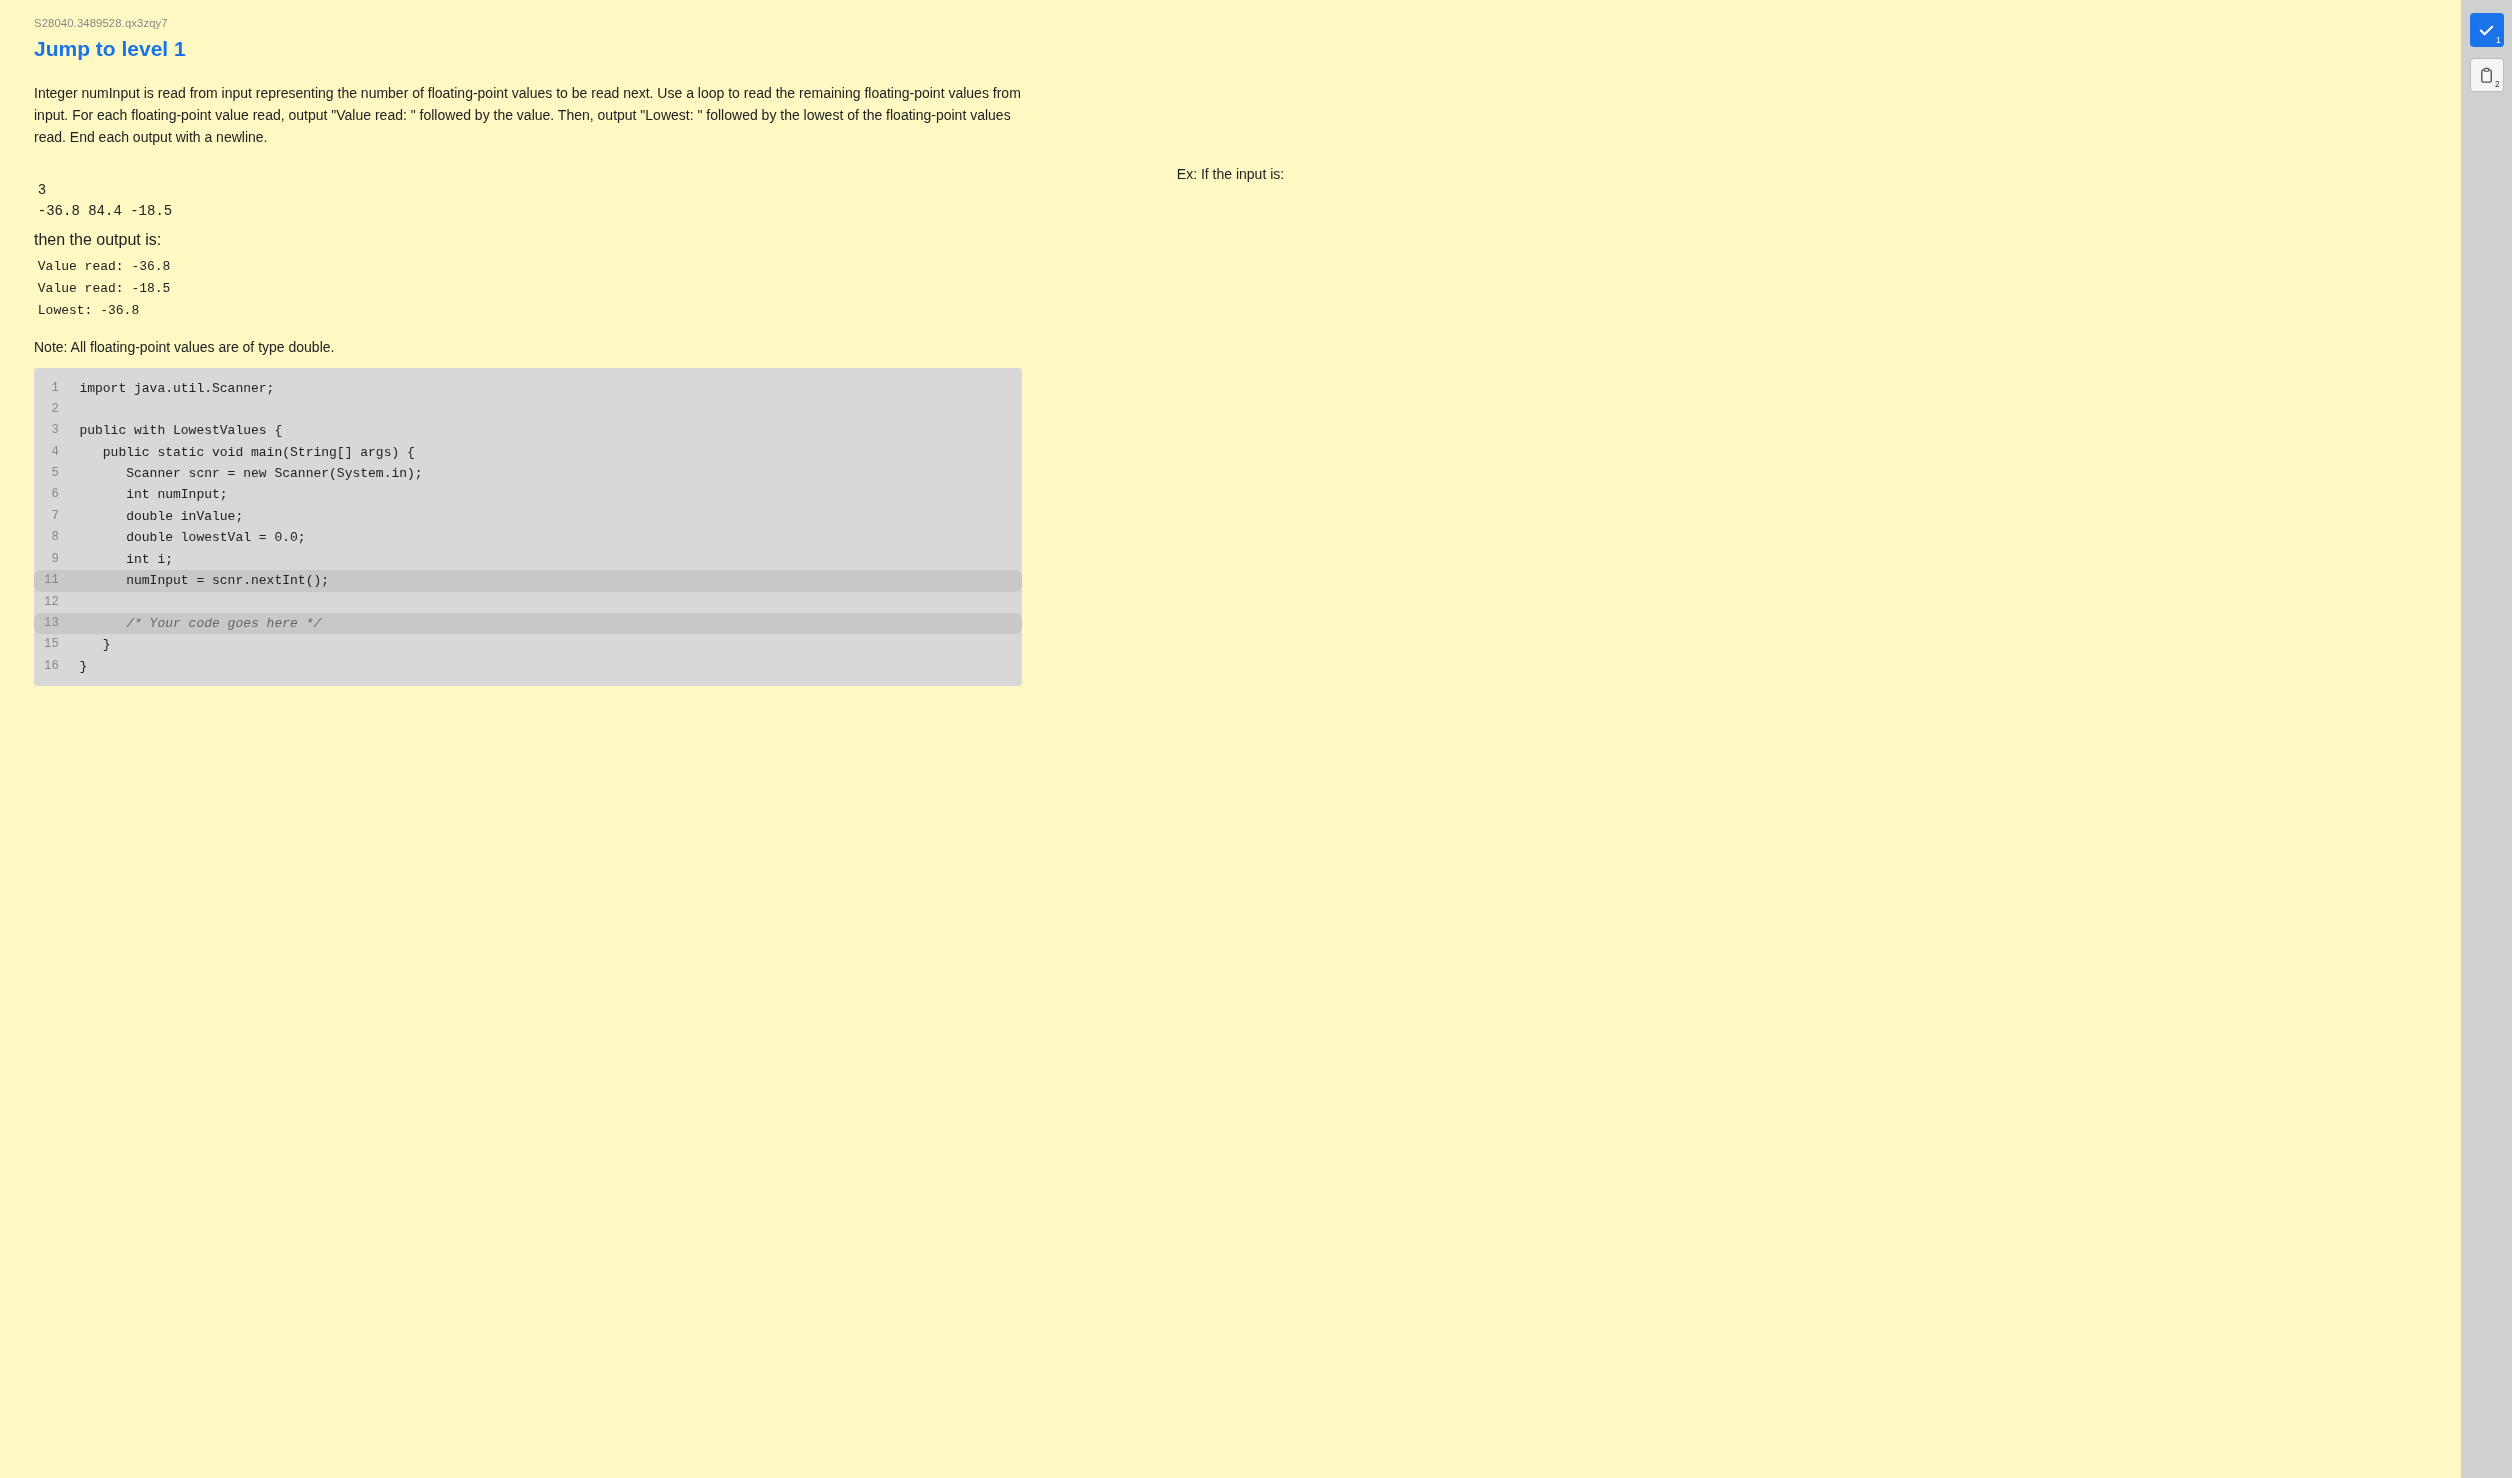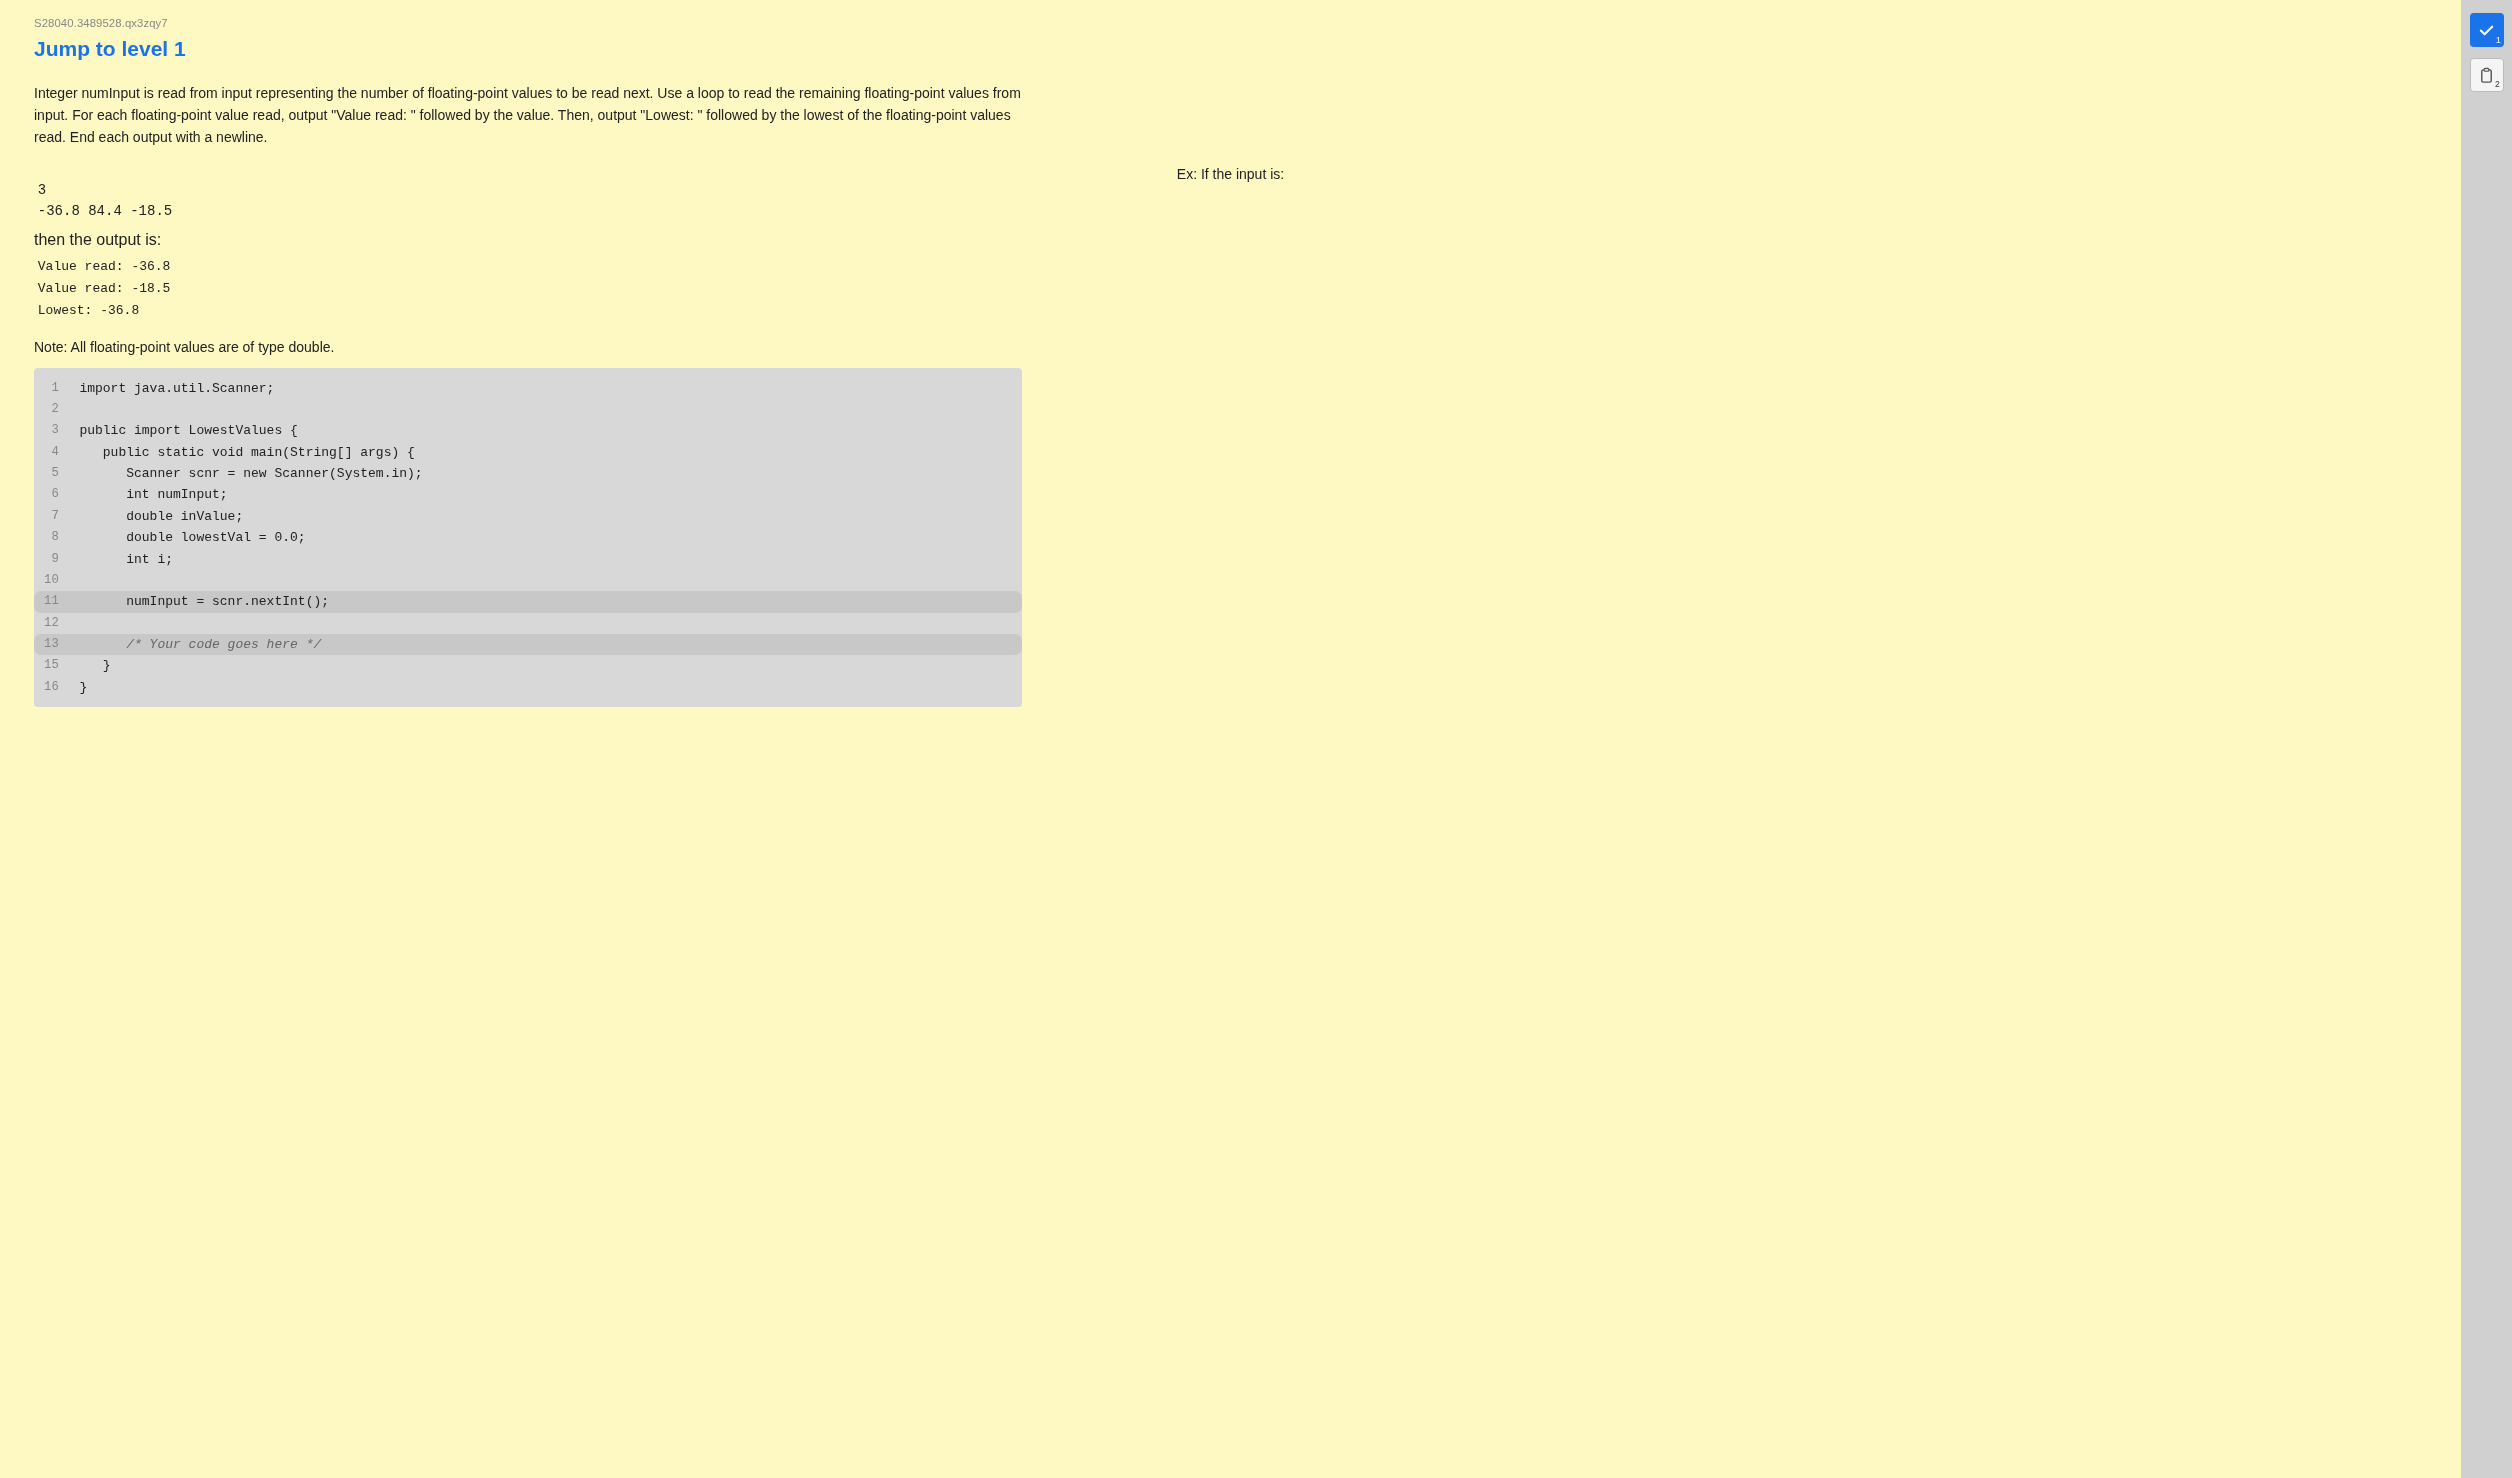--- a/index.html
+++ b/index.html
@@ -186,21 +186,21 @@
           <span class="line-code">import java.util.Scanner;</span>
         </div>
         <div class="code-line">
           <span class="line-num">2</span>
           <span class="line-gutter"></span>
           <span class="line-code"></span>
         </div>
         <div class="code-line">
           <span class="line-num">3</span>
           <span class="line-gutter"></span>
-          <span class="line-code">public import LowestValues {</span>
+          <span class="line-code">public with LowestValues {</span>
         </div>
         <div class="code-line">
           <span class="line-num">4</span>
           <span class="line-gutter"></span>
           <span class="line-code">   public static void main(String[] args) {</span>
         </div>
         <div class="code-line">
           <span class="line-num">5</span>
           <span class="line-gutter"></span>
           <span class="line-code">      Scanner scnr = new Scanner(System.in);</span>
@@ -217,25 +217,20 @@
         </div>
         <div class="code-line">
           <span class="line-num">8</span>
           <span class="line-gutter"></span>
           <span class="line-code">      double lowestVal = 0.0;</span>
         </div>
         <div class="code-line">
           <span class="line-num">9</span>
           <span class="line-gutter"></span>
           <span class="line-code">      int i;</span>
-        </div>
-        <div class="code-line">
-          <span class="line-num">10</span>
-          <span class="line-gutter"></span>
-          <span class="line-code"></span>
         </div>
         <div class="code-line highlighted">
           <span class="line-num">11</span>
           <span class="line-gutter"></span>
           <span class="line-code">      numInput = scnr.nextInt();</span>
         </div>
         <div class="code-line">
           <span class="line-num">12</span>
           <span class="line-gutter"></span>
           <span class="line-code"></span>

